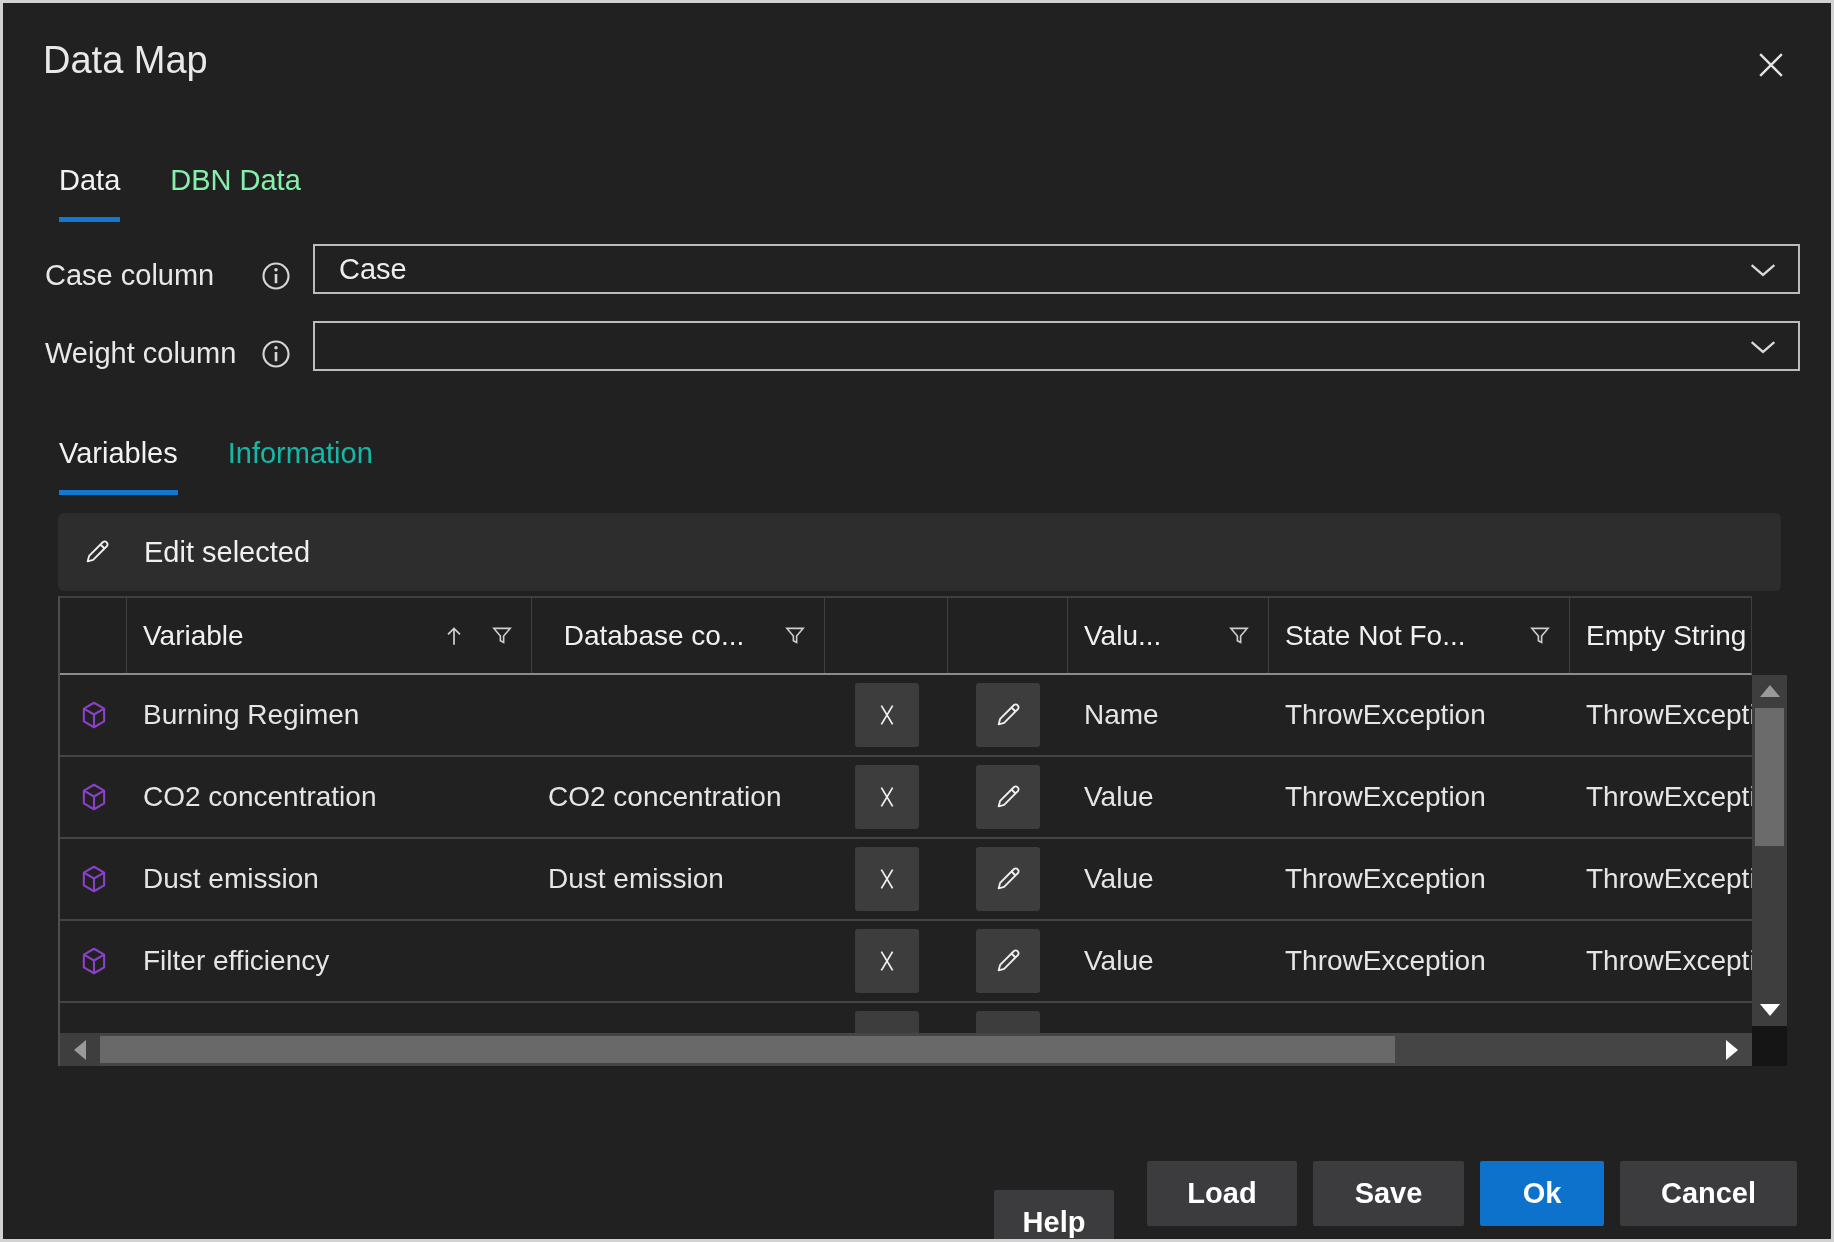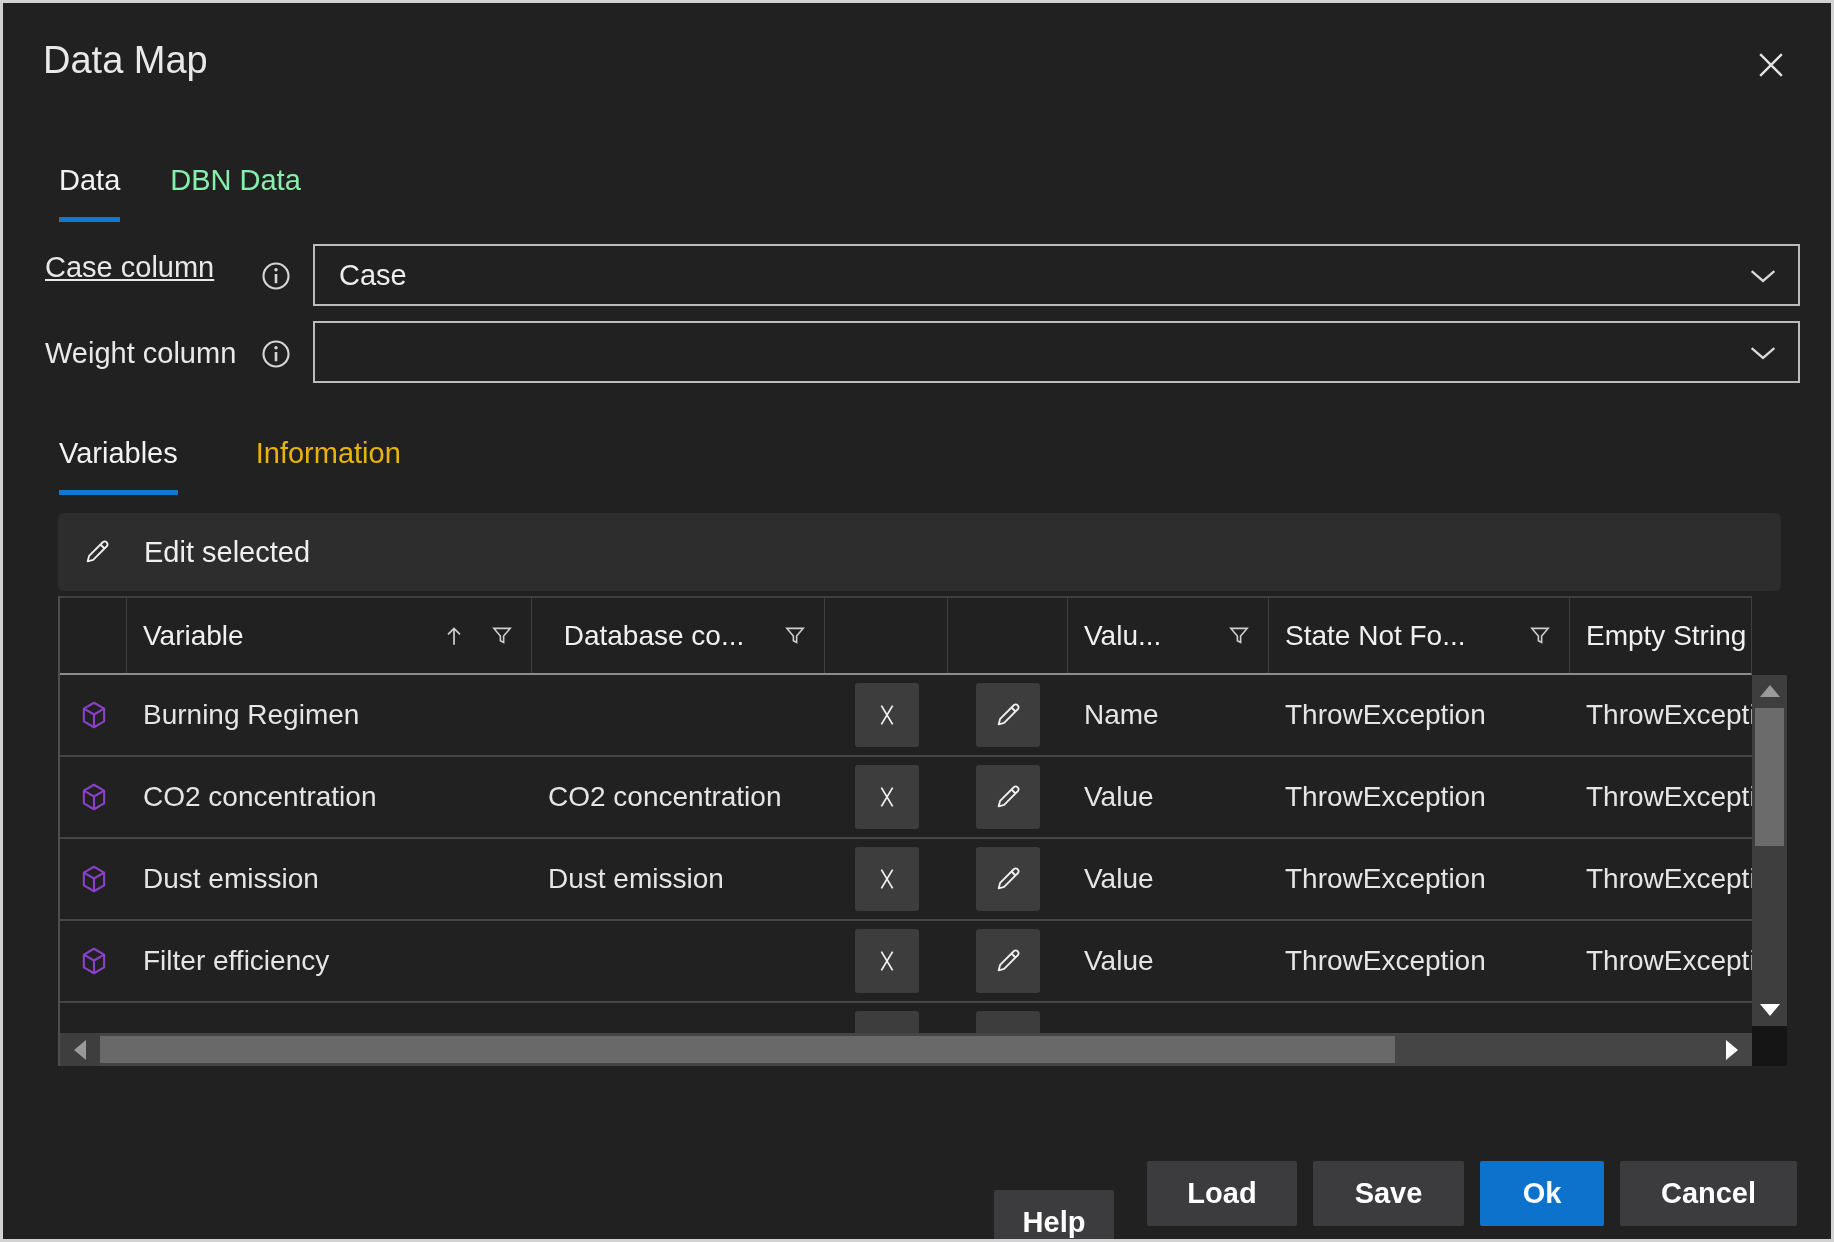--- a/index.html
+++ b/index.html
@@ -12,27 +12,27 @@
   }
   .title { position:absolute; left:40px; top:36px; font-size:38px; font-weight:400; color:#e9e9e9; }
   .close-btn { position:absolute; left:1742px; top:36px; width:52px; height:52px; display:flex; align-items:center; justify-content:center; cursor:pointer; }
 
   
   .tabs { position:absolute; display:flex; gap:50px;align-items:flex-end; }
   .tabs.top { left:56px; top:160px; }
   .tabs.inner { left:56px; top:433px; }
   .tab { font-size:29px; line-height:35px; color:#86efac; padding-bottom:19px; border-bottom:5px solid transparent; cursor:pointer; }
   .tab.active { color:#f2f2f2; border-bottom-color:#0f78d1; }
-  .tab.semi { color:#eab308;margin-left:28px; }
+  .tab.semi { color:#14b8a6; }
 
   
   .field-label { position:absolute; left:42px; font-size:29px; color:#e8e8e8; }
   .info-icon { position:absolute; left:258px; width:30px; height:30px; }
   .select {
-    position:absolute; left:310px; width:1487px; height:62px;
+    position:absolute; left:310px; width:1487px; height:50px;
     border:2px solid #bcbcbc; background:transparent;
     display:flex; align-items:center; padding:0 60px 0 24px;
     font-size:29px; color:#ededed; cursor:pointer;
   }
   .select .chev { position:absolute; right:18px; top:50%; margin-top:-16px; width:34px; height:32px; }
 
   
   .toolbar {
     position:absolute; left:55px; top:510px; width:1723px; height:78px;
     background:#2d2d2d; border-radius:6px;
@@ -100,21 +100,21 @@
           <path d="M5.5 5.5l13 13M18.5 5.5l-13 13"></path>
         </svg>
     </span>
   </div>
 
   <div class="tabs top">
     <div class="tab active">Data</div>
     <div class="tab">DBN Data</div>
   </div>
 
-  <div class="field-label" style="top:248px;text-decoration:underline;">Case column</div>
+  <div class="field-label" style="top:256px;">Case column</div>
   <span class="info-icon" style="top:258px;">
     <svg viewBox="0 0 24 24">
         <circle cx="12" cy="12" r="10" fill="none" stroke="#d6d6d6" stroke-width="1.7"></circle>
         <circle cx="12" cy="7" r="1.4" fill="#d6d6d6"></circle>
         <path d="M12 10.4v7.4" stroke="#d6d6d6" stroke-width="2.1"></path>
       </svg>
   </span>
   <div class="select" style="top:241px;">
     <span>Case</span>
     <span class="chev">

